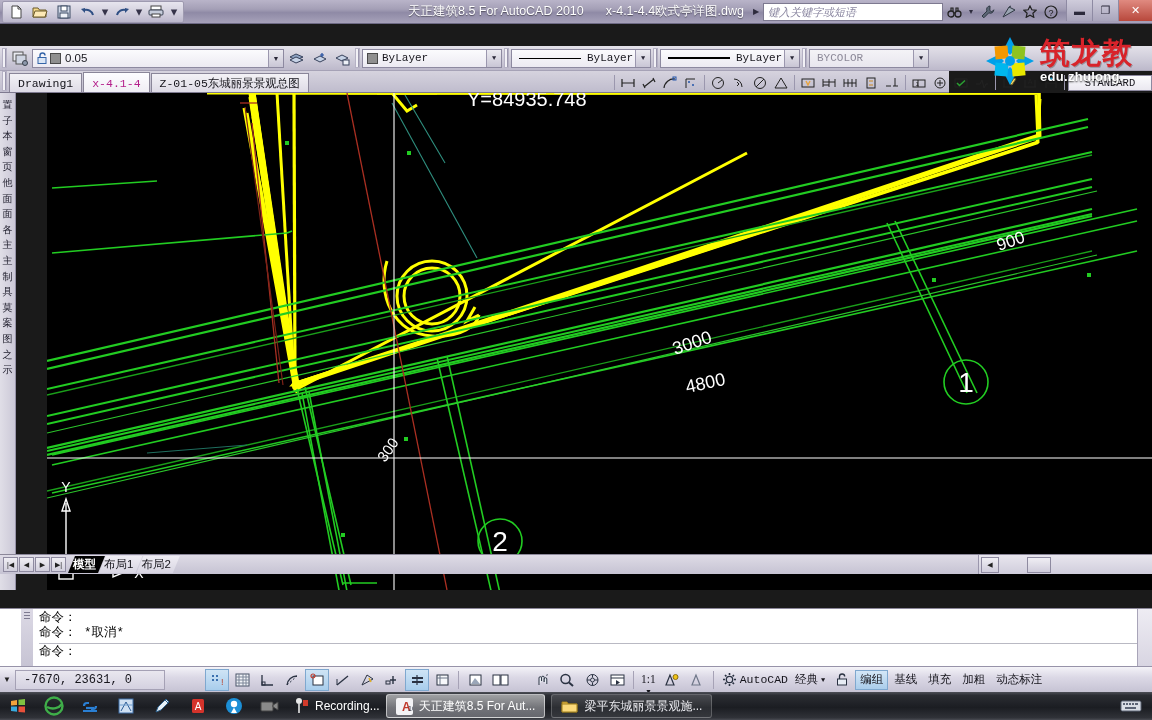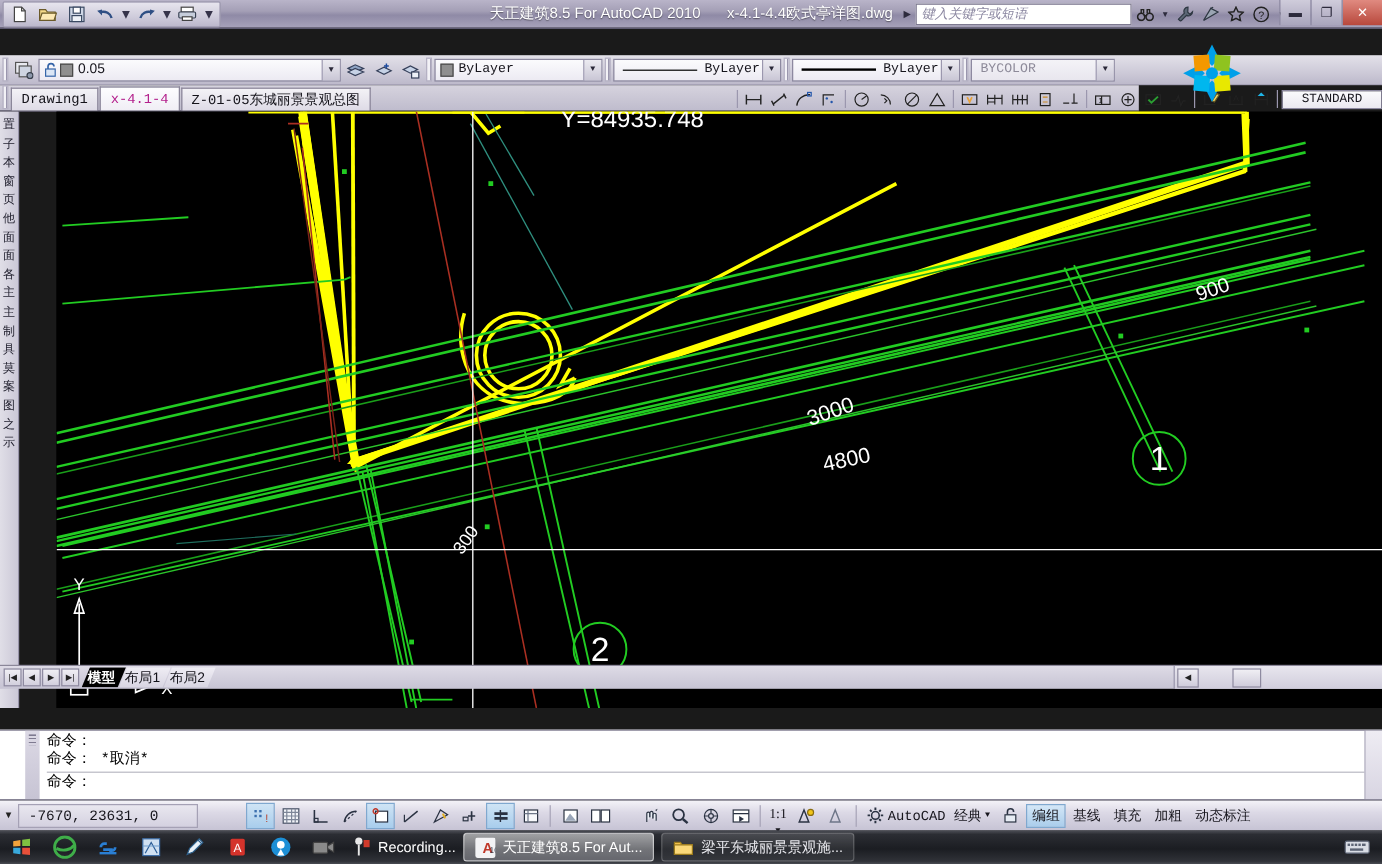--- a/index.html
+++ b/index.html
@@ -1020,15 +1020,19 @@
           <path d="M28 52 L22 40 L28 34 L34 40 Z" fill="#00a0e9"></path>
           <path d="M4 28 L16 22 L22 28 L16 34 Z" fill="#00a0e9"></path>
           <rect x="13" y="13" width="13" height="13" fill="#f39800" transform="rotate(-5 19 19)"></rect>
           <rect x="30" y="13" width="13" height="13" fill="#8fc31f" transform="rotate(5 36 19)"></rect>
           <rect x="13" y="30" width="13" height="13" fill="#00b7ee" transform="rotate(5 19 36)"></rect>
           <rect x="30" y="30" width="13" height="13" fill="#e8e800" transform="rotate(-5 36 36)"></rect>
           <circle cx="28" cy="28" r="5" fill="#00a0e9"></circle>
         </g>
       </svg>
     </div>
+    <div class="wm-text">
+      <div class="wm-cn">筑龙教</div>
+      <div class="wm-en">edu.zhulong.</div>
+    </div>
   </div>
 
 </div>
 
 </body></html>

